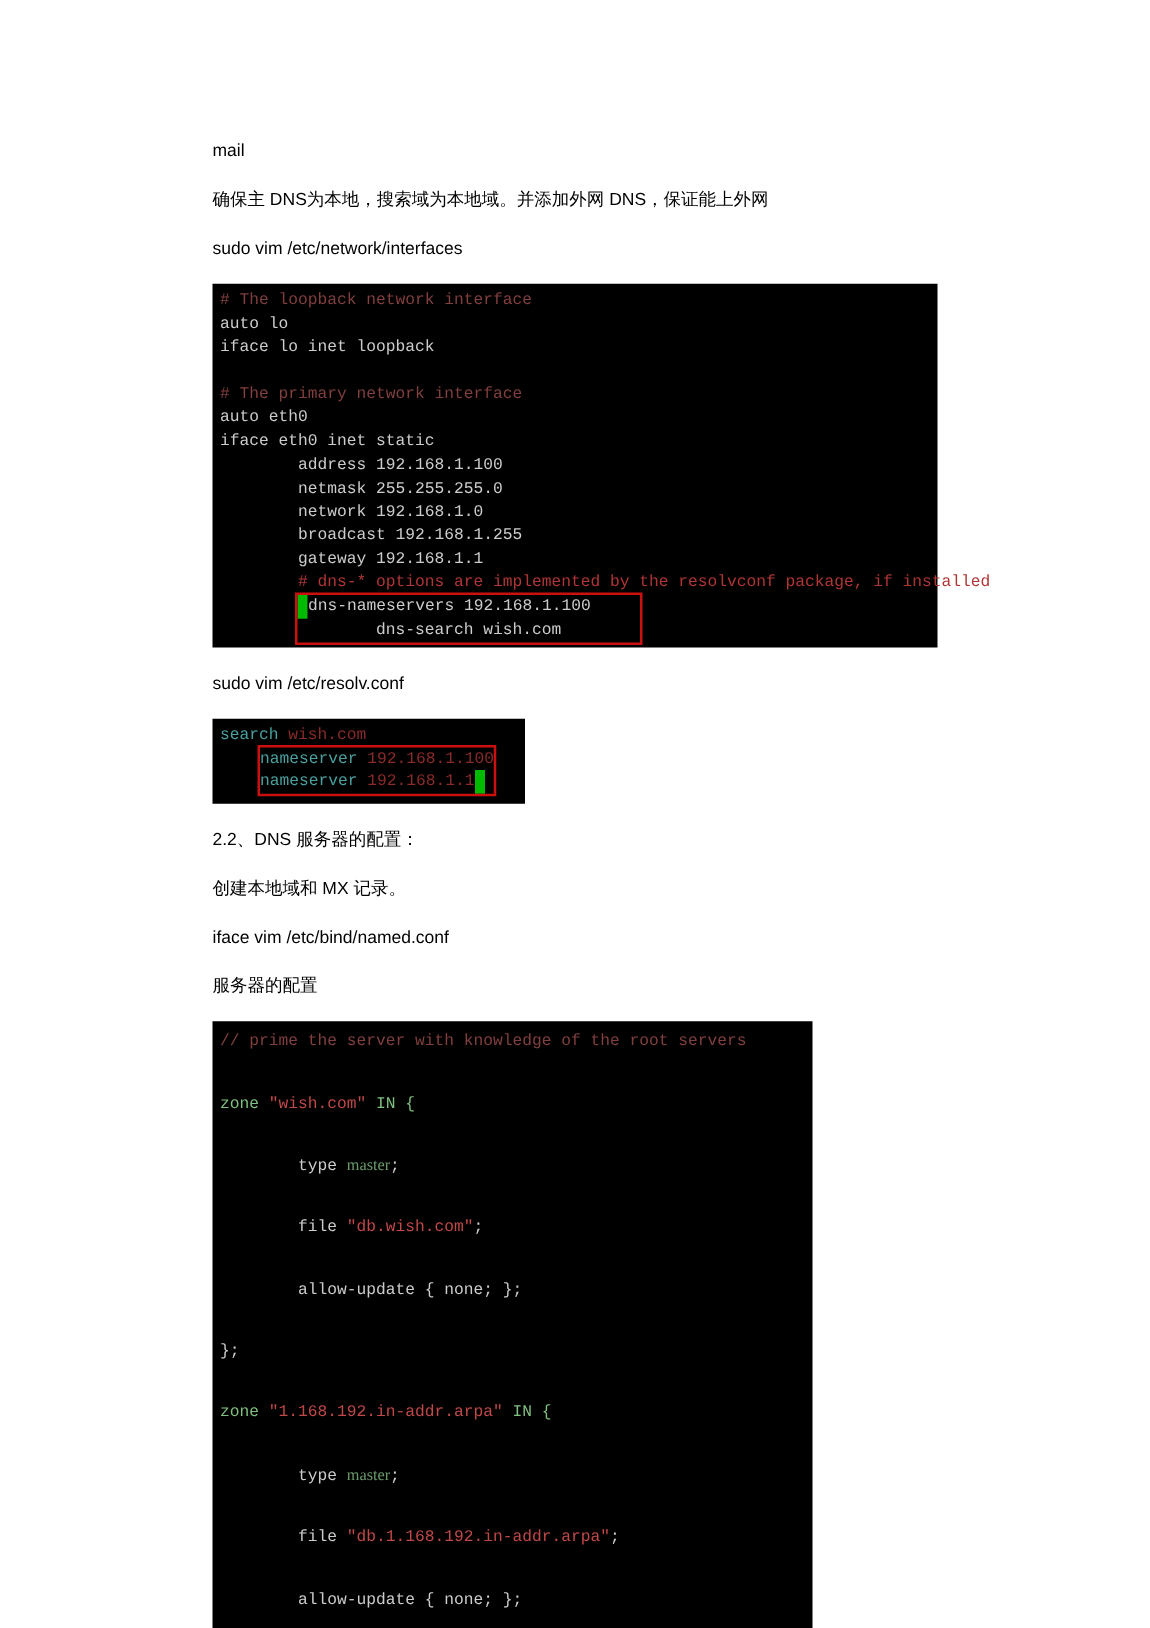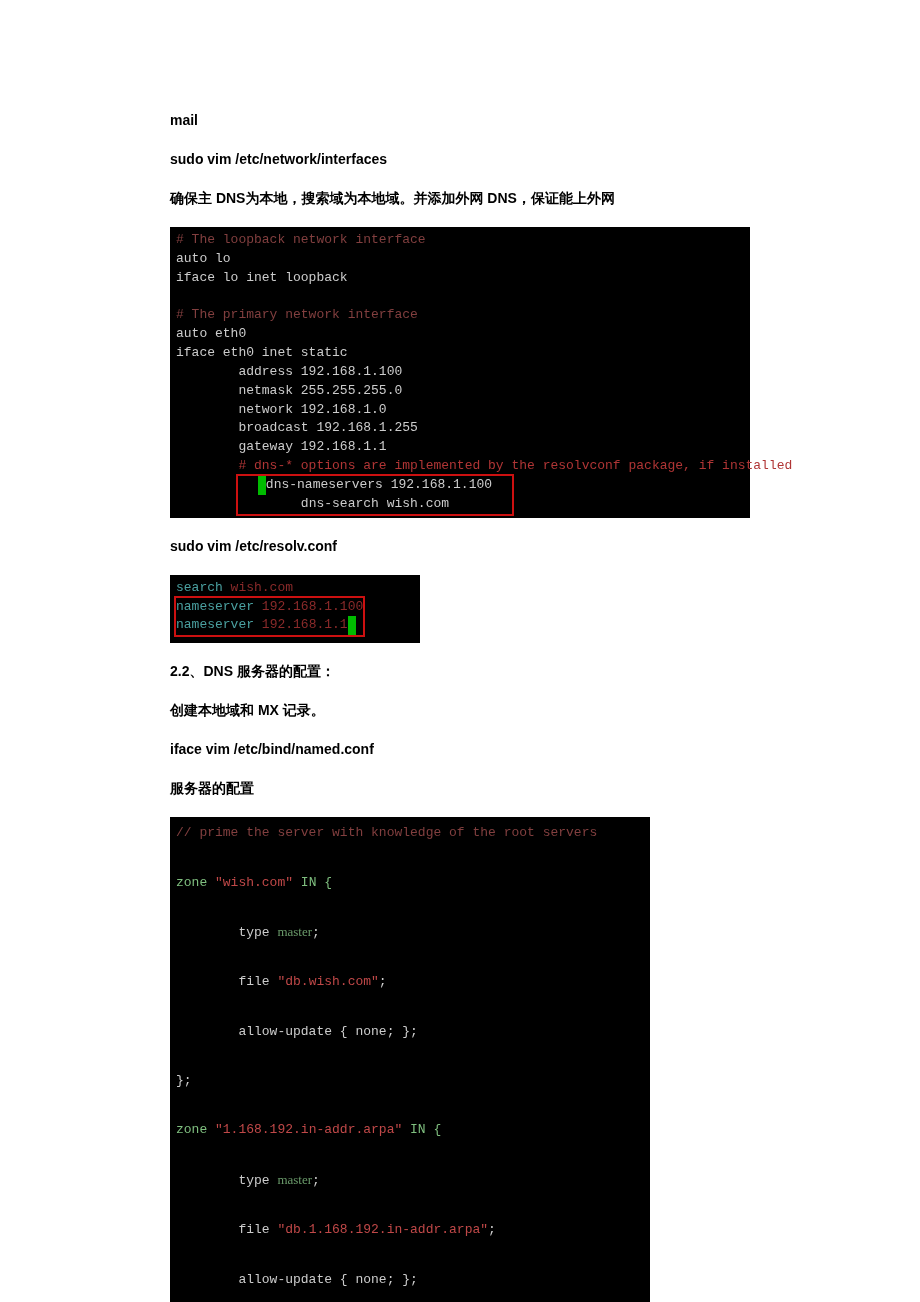--- a/index.html
+++ b/index.html
@@ -12,21 +12,20 @@
   }
   .page {
     width: 920px;
     margin: 0 auto;
     padding: 110px 170px 40px 170px;
     box-sizing: border-box;
   }
   .para {
     margin: 0 0 18px 0;
     line-height: 1.5;
-    font-weight: bold;
   }
   .terminal {
     background: #000000;
     color: #cccccc;
     font-family: "Consolas", "Courier New", monospace;
     font-size: 13px;
     line-height: 1.45;
     padding: 4px 6px;
     white-space: pre;
     margin-bottom: 18px;
@@ -46,42 +45,42 @@
   .greenish { color: #7fbf7f; }
   .str-red { color: #c04848; }
   .keyword { color: #6a9a6a; font-family: Liberation Serif, serif; }
   .normal { color: #cccccc; }
   .brace { color: #cccccc; }
   .searchline { color: #4aa0a0; }
   .ns-red { color: #8a2a2a; }
   .hl-box {
     display: inline-block;
     outline: 2px solid #cc1010;
-    text-align: center;
   }
   .hl-box-inner {
     display: inline-block;
     outline: 2px solid #cc1010;
+    margin-left: 32px;
   }
   .cursor {
     background: #00bb00;
     display:inline-block;
     width:8px;
   }
 </style>
 </head>
 <body>
 
 <div class="page">
 
   <p class="para">mail</p>
 
+  <p class="para">确保主 DNS为本地，搜索域为本地域。并添加外网 DNS，保证能上外网</p>
+
   <p class="para">sudo vim /etc/network/interfaces</p>
-
-  <p class="para">确保主 DNS为本地，搜索域为本地域。并添加外网 DNS，保证能上外网</p>
 
   <div class="terminal"><span class="comment-dim"># The loopback network interface</span>
 <span class="normal">auto lo</span>
 <span class="normal">iface lo inet loopback</span>
 <span></span>
 <span class="comment-dim"># The primary network interface</span>
 <span class="normal">auto eth0</span>
 <span class="normal">iface eth0 inet static</span>
 <span class="normal">        address 192.168.1.100</span>
 <span class="normal">        netmask 255.255.255.0</span>

